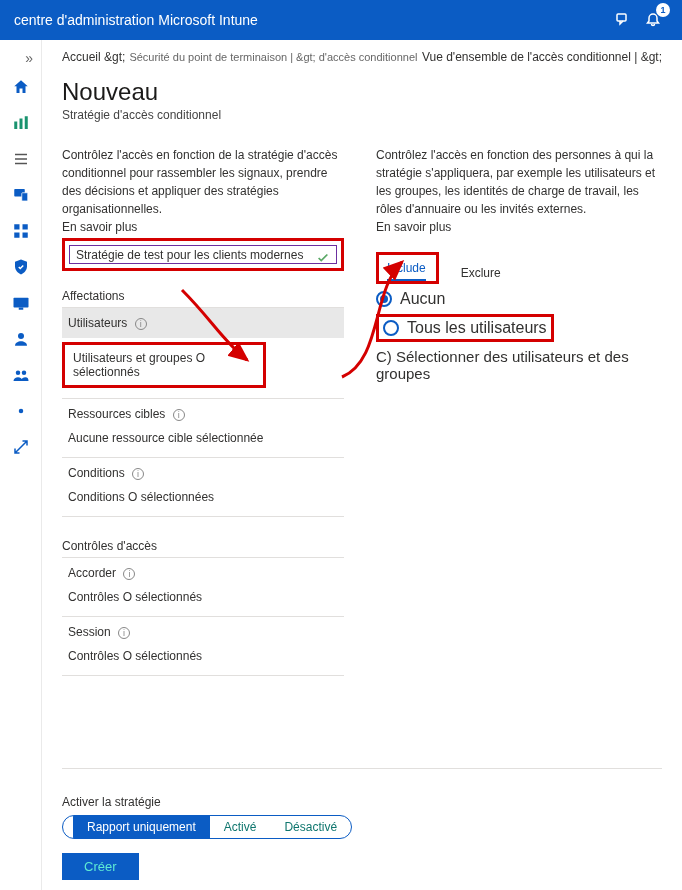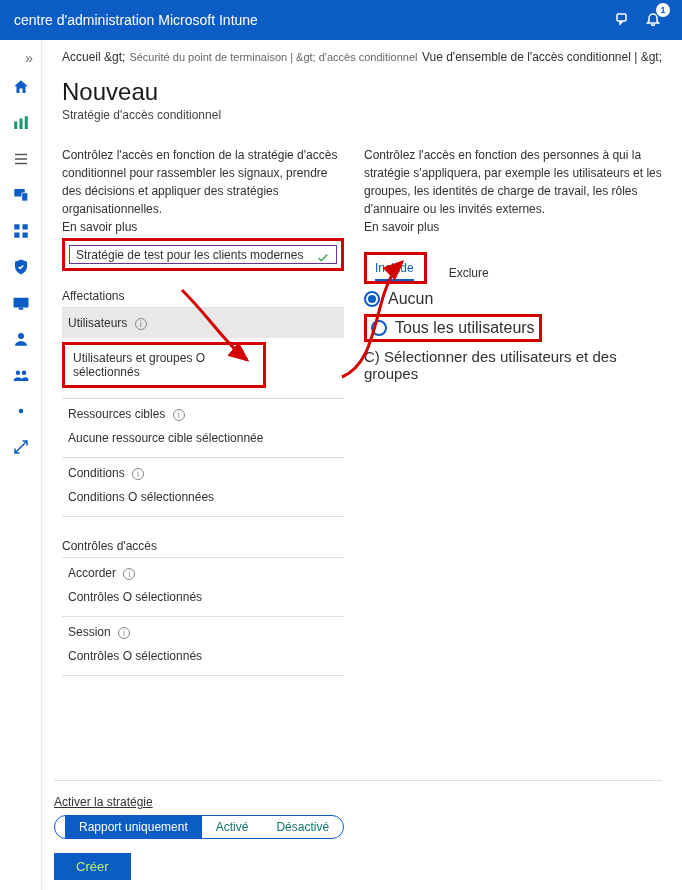--- a/index.html
+++ b/index.html
@@ -77,21 +77,21 @@
   .crumbs .segC { color:#323130; font-size:12px; margin-left:auto;}
   h1.page-title {
     font-size: 24px;
     font-weight: 500;
     margin-top: 14px;
     color: #1b1a19;
   }
   .subtitle { font-size: 12px; color:#444; margin-top:2px; }
   .two-col {
     display: flex;
-    gap: 20px;
+    gap: 32px;
     margin-top: 24px;
   }
   .colL { width: 282px; }
   .colR { flex: 1; }
   .desc { font-size: 12px; line-height: 1.5; color:#323130; }
   .learn { font-size:12px; color:#323130; margin-top:2px;}
   .field-label { font-size: 12px; margin-top: 14px; }
   .req::after { content:"*"; color:#323130; margin-left:1px;}
   .name-box { border:3px solid #d40000; padding:4px; margin-top:4px; }
   .text-input {
@@ -138,36 +138,35 @@
   .radio-row { display:flex; align-items:center; gap:8px; margin-top:6px; font-size:16px;}
   .radio {
     width:16px;height:16px;border:2px solid #0b5cc4;border-radius:50%;
     display:flex;align-items:center;justify-content:center;flex:none;
   }
   .radio .dot { width:8px;height:8px;border-radius:50%;background:#0b5cc4;}
   .radio-box { border:3px solid #d40000; padding:2px 4px; display:flex; align-items:center; gap:8px;}
   .opt-c { font-size:15px; margin-top:6px; }
   
   .bottom {
-    position:absolute; left:54px; right:20px; bottom:10px;
+    position:absolute; left:62px; right:20px; bottom:10px;
     border-top:1px solid #e1dfdd;
-    padding-top:14px;
-    text-decoration:underline;
+    padding-top:26px;
   }
   .policy-label{font-size:12px; margin-bottom:6px;}
   .pill-group {
     display:inline-flex; border:1px solid #0b5cc4; border-radius:14px; overflow:hidden;
     height:24px;
   }
   .pill { padding:0 14px; font-size:12px; display:flex;align-items:center; cursor:pointer;}
   .pill.sel { background:#0b5cc4; color:#fff;margin-left:10px;}
   .pill.unsel { color:#0f766e;}
   .create-btn {
     margin-top:14px;
-    background:#0b5cc4;color:#bef264;border:none;
+    background:#0b5cc4;color:#5eead4;border:none;
     padding:6px 22px;font-size:13px;cursor:pointer;
   }
   
   svg.annot {
     position:absolute; top:40px; left:42px;
     width:620px; height:500px;
     pointer-events:none;
   }
 </style>
 </head>

